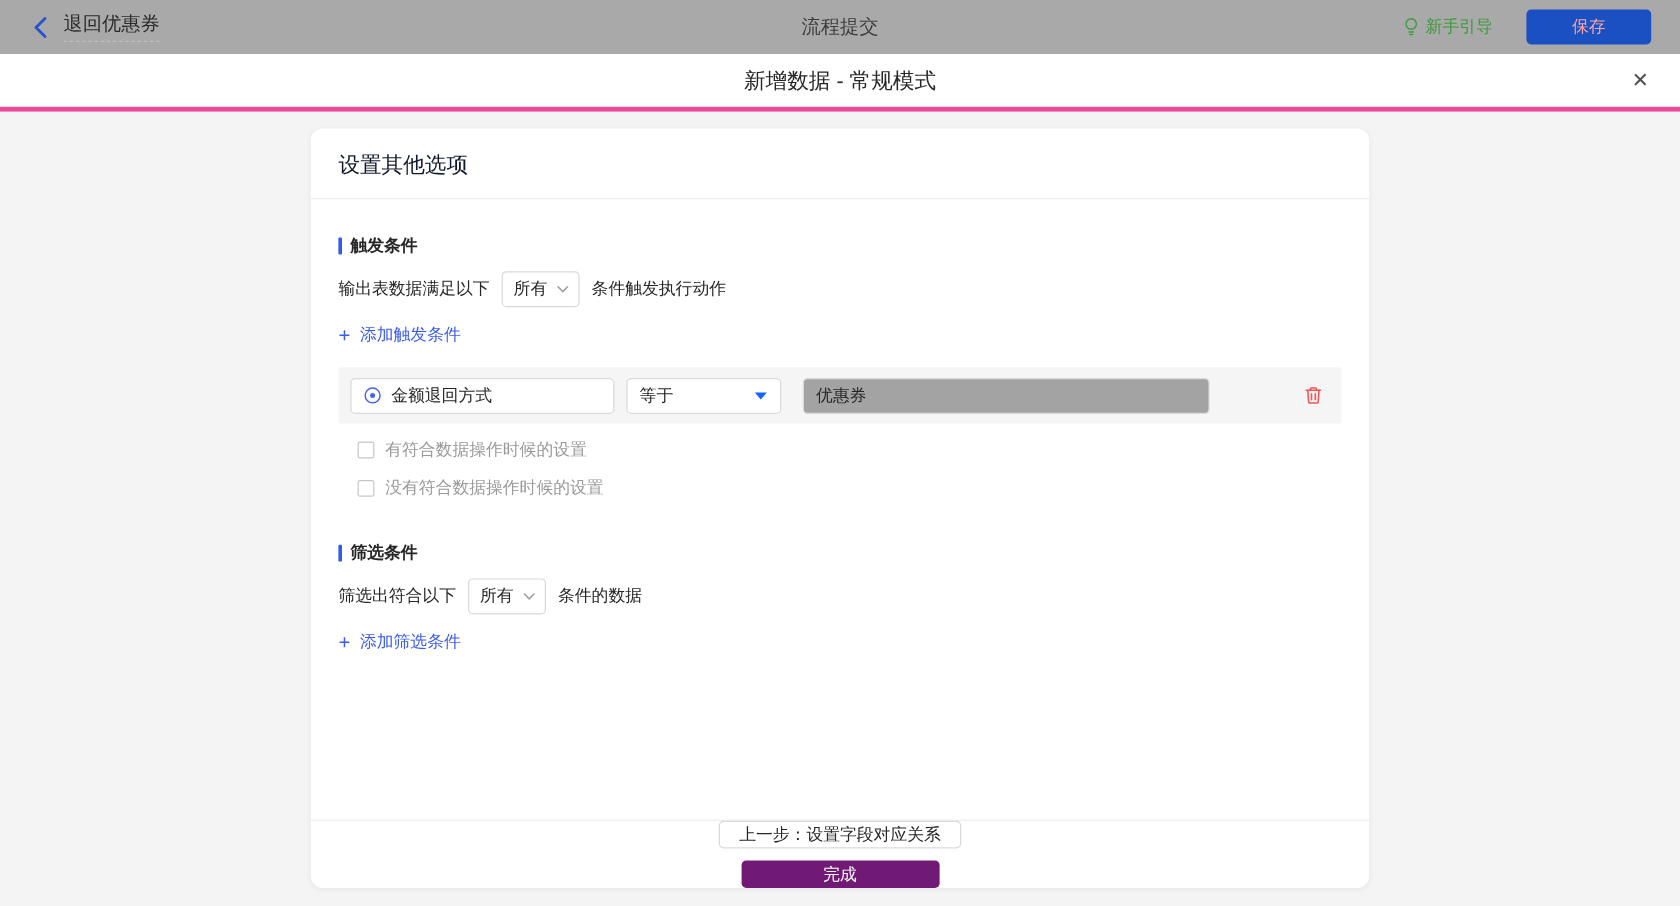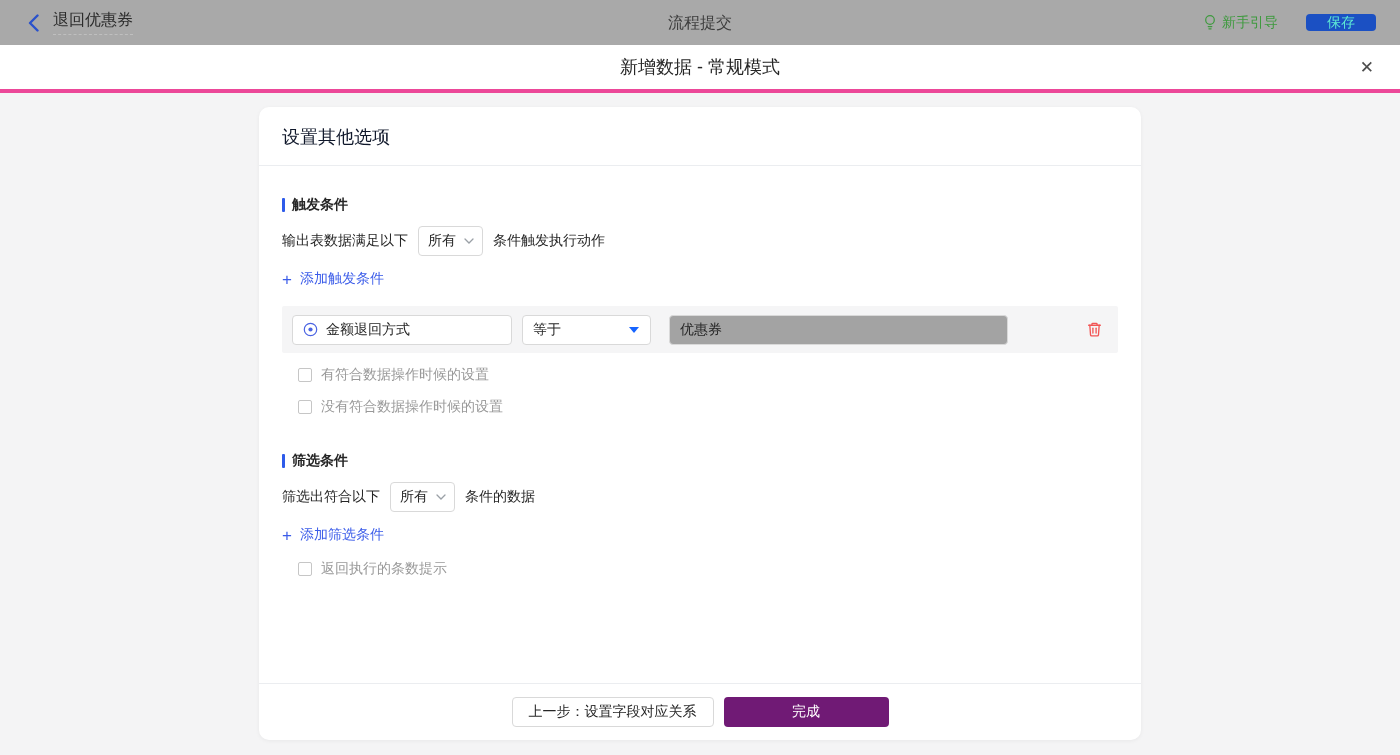--- a/index.html
+++ b/index.html
@@ -43,25 +43,25 @@
     display: flex;
     align-items: center;
     gap: 28px;
   }
   .guide {
     display: flex; align-items: center; gap: 5px;
     color: #3e9a3e; font-size: 14px; cursor: pointer;
   }
   .save-btn {
     background: #1b50c3;
-    color: #5eead4;
+    color: #fca5a5;
     border: none;
     border-radius: 4px;
-    height: 17px;
-    padding: 0 21px;
+    height: 29px;
+    padding: 0 38px;
     font-size: 14px;
     cursor: pointer;
   }
 
   
   .modal-header {
     height: 48px;
     background: #ffffff;
     border-bottom: 4px solid #ec4899;
     position: relative;
@@ -217,22 +217,23 @@
     flex: none;
   }
   .section-gap { margin-top: 36px; }
 
   
   .card-footer {
     height: 57px;
     border-top: 1px solid #ebedf0;
     display: flex;
     align-items: center;
-    justify-content: center;
+    justify-content: flex-start;
     gap: 10px;
+    flex-direction: column;
   }
   .btn-prev {
     height: 30px;
     padding: 0 16px;
     background: #fff;
     border: 1px solid #d9d9d9;
     border-radius: 4px;
     font-size: 14px;
     color: #262626;
     font-family: inherit;
@@ -368,24 +369,20 @@
       <span>条件的数据</span>
     </div>
 
     <div>
       <span class="add-link">
         <span class="plus">+</span>
         <span>添加筛选条件</span>
       </span>
     </div>
 
-    <div class="checkbox-row" style="margin-top:16px;">
-      <span class="checkbox"></span>
-      <span>返回执行的条数提示</span>
-    </div>
 
   </div>
 
   <div class="card-footer">
     <button class="btn-prev">上一步：设置字段对应关系</button>
     <button class="btn-done">完成</button>
   </div>
 </div>
 
 </body></html>

